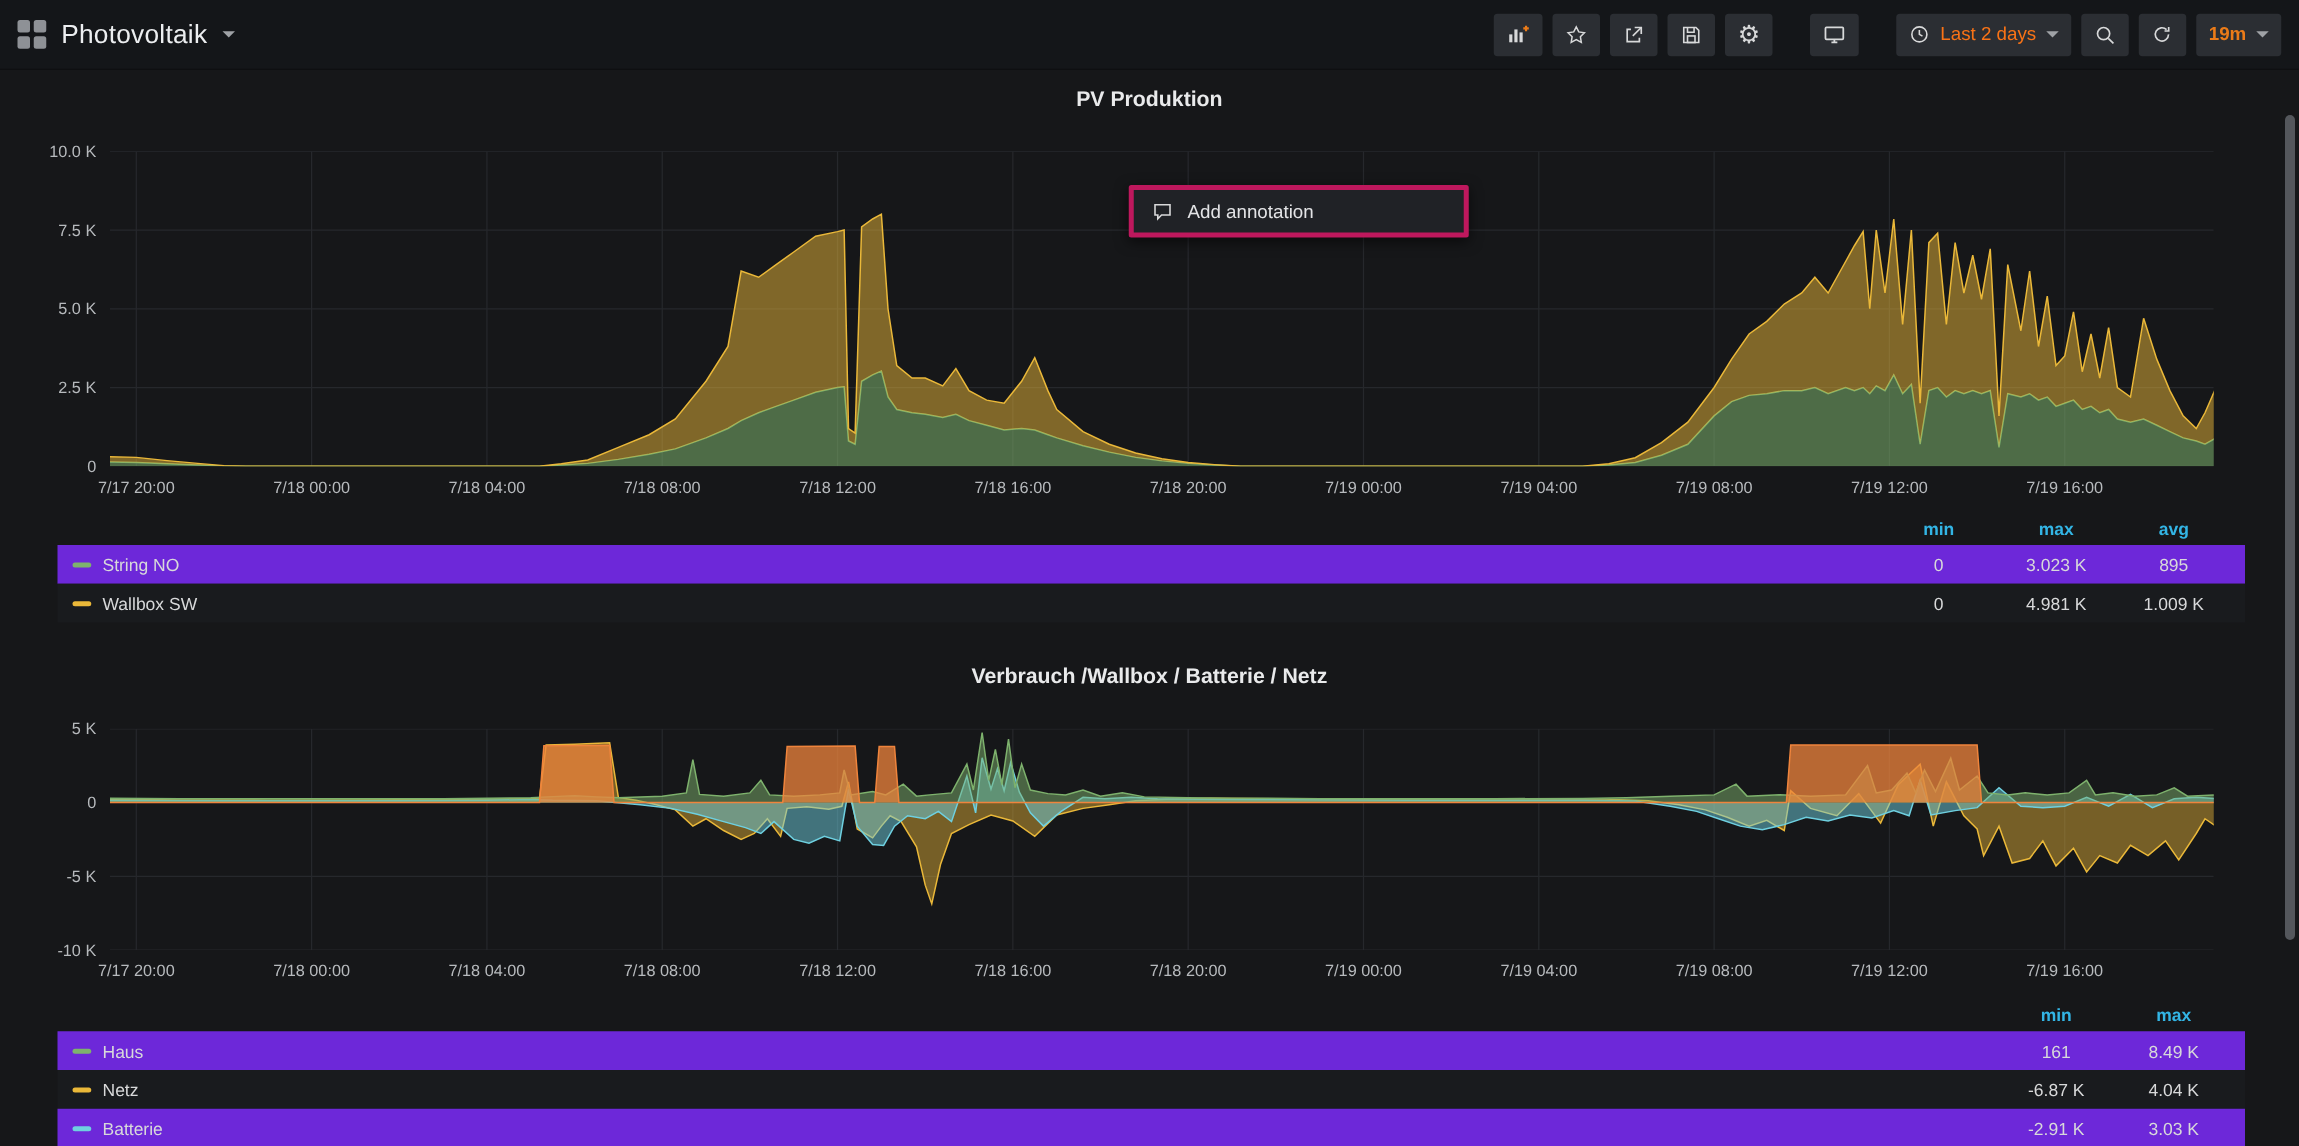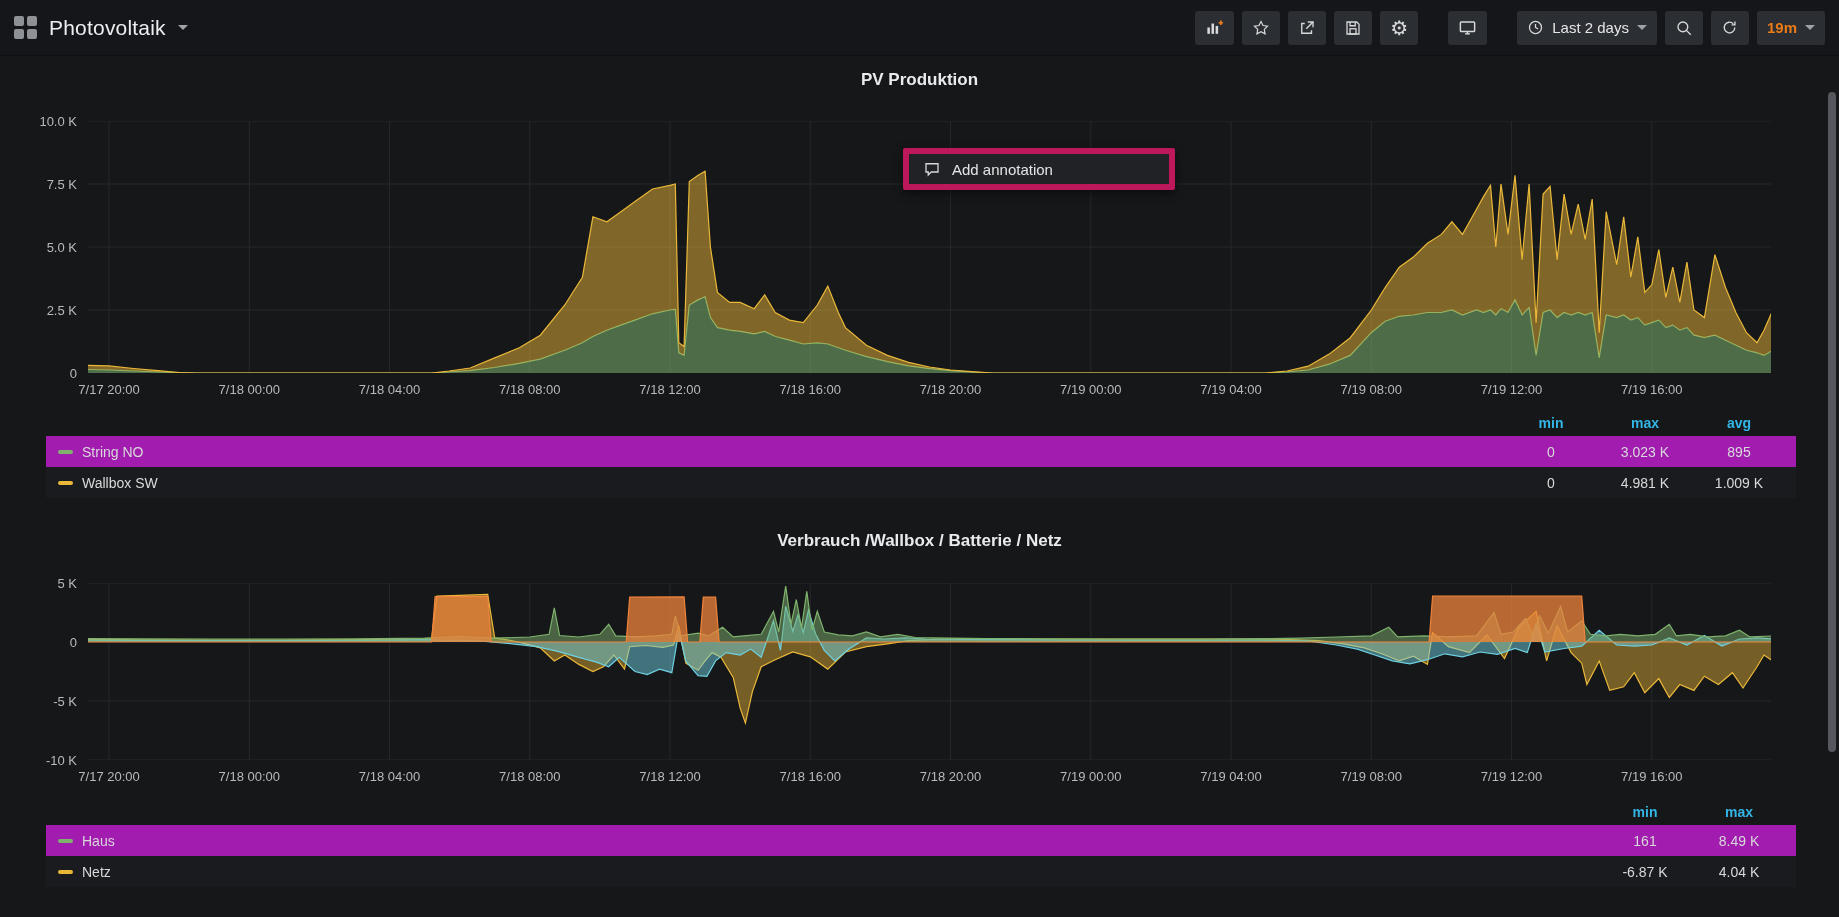--- a/index.html
+++ b/index.html
@@ -13,47 +13,47 @@
   .apps-icon{display:grid;grid-template-columns:10px 10px;grid-template-rows:10px 10px;gap:3px}
   .apps-icon i{background:#8e9196;border-radius:2px}
   .dash-title{font-size:21px;color:#eceef0;font-weight:400;letter-spacing:.2px;cursor:pointer}
   .caret{width:0;height:0;border-left:5px solid transparent;border-right:5px solid transparent;
     border-top:5px solid #9fa2a6;display:inline-block}
   .nav-right{display:flex;align-items:center;gap:8px}
   .navbtn{height:34px;min-width:38px;padding:0 10px;background:#2b2e33;border-radius:3px;
     display:flex;align-items:center;justify-content:center;gap:8px;cursor:pointer}
   .navbtn svg{display:block}
   .gap{width:14px}
-  .tp-text{font-size:15px;color:#e5e5e5;white-space:nowrap}
+  .tp-text{font-size:15px;color:#f97316;white-space:nowrap}
   .refresh-text{font-size:15px;font-weight:700;color:#eb7b18}
   .gear-glyph{font-size:20px;line-height:1;color:#d8d9da}
 
   
   .panel-title{position:absolute;width:100%;text-align:center;font-size:17px;font-weight:700;color:#e9eaeb}
   .chart{position:absolute}
   .chart svg{display:block}
   .xtick{position:absolute;top:100%;margin-top:9px;transform:translateX(-50%);
     font-size:13px;color:#b7babd;white-space:nowrap}
   .ytick{position:absolute;right:100%;margin-right:11px;transform:translateY(-50%);
     font-size:13px;color:#b7babd;white-space:nowrap}
 
   
   .legend{position:absolute;font-size:14px}
   .lrow{display:flex;align-items:center;height:31px;padding:0 10px 0 12px}
-  .lrow.even{background:#a21caf}
+  .lrow.even{background:#6d28d9}
   .lrow.odd{background:#191b1e}
   .lrow.lhead{height:26px;background:transparent}
   .llabel{flex:1;display:flex;align-items:center;gap:9px;color:#d8d9da;cursor:pointer}
   .lline{width:15px;height:4px;border-radius:2px;display:inline-block;flex:none}
   .lcol{width:94px;text-align:center;color:#d8d9da;white-space:nowrap}
   .lcolh{color:#33b5e5;font-weight:700;cursor:pointer}
 
   
   .ctx-menu{position:absolute;left:903px;top:148px;width:272px;height:42px;background:#202226;
-    border:6px solid #be185d;border-radius:2px;box-shadow:0 3px 10px rgba(0,0,0,.55);
+    border:4px solid #be185d;border-radius:2px;box-shadow:0 3px 10px rgba(0,0,0,.55);
     display:flex;align-items:center;gap:11px;padding:0 14px;z-index:9;font-size:15px;color:#e3e4e6;cursor:pointer}
 
   .scroll-thumb{position:absolute;right:3px;top:92px;width:8px;height:660px;background:#54575c;border-radius:4px;cursor:pointer}
 </style>
 </head>
 <body>
 
 <header class="navbar">
   <div class="nav-left">
     <span class="apps-icon">
@@ -269,15 +269,23 @@
       <span class="lcol">8.49 K</span>
     </div>
     <div class="lrow odd">
       <span class="llabel">
         <i class="lline" style="background: rgb(234, 184, 57);"></i>
         <span>Netz</span>
       </span>
       <span class="lcol">-6.87 K</span>
       <span class="lcol">4.04 K</span>
     </div>
+    <div class="lrow even">
+      <span class="llabel">
+        <i class="lline" style="background: rgb(110, 208, 224);"></i>
+        <span>Batterie</span>
+      </span>
+      <span class="lcol">-2.91 K</span>
+      <span class="lcol">3.03 K</span>
+    </div>
   </div>
 
 <div class="scroll-thumb"></div>
 
 </body></html>

